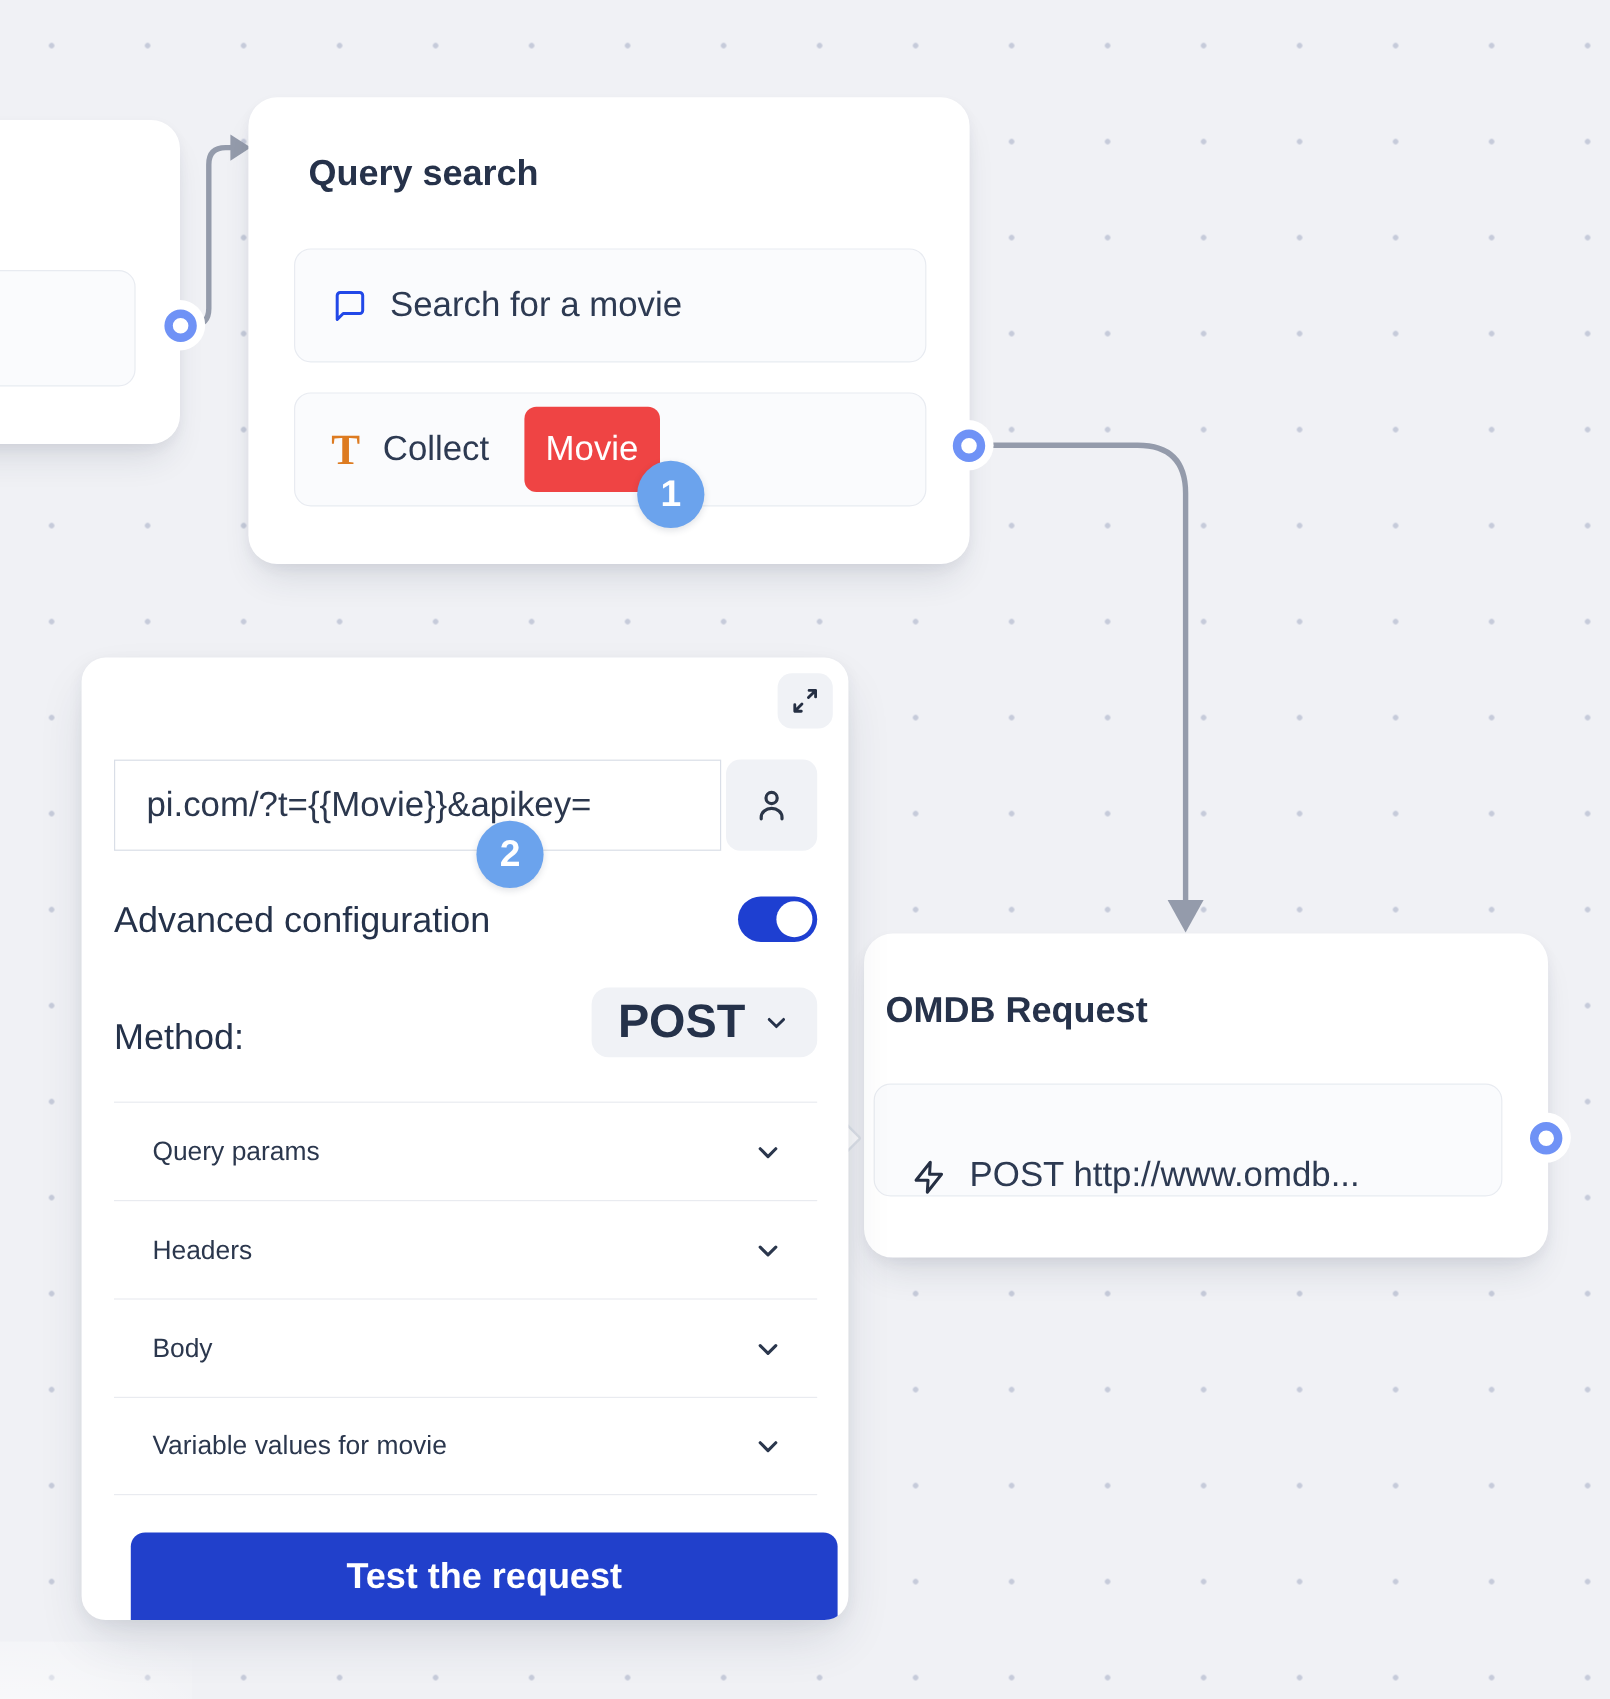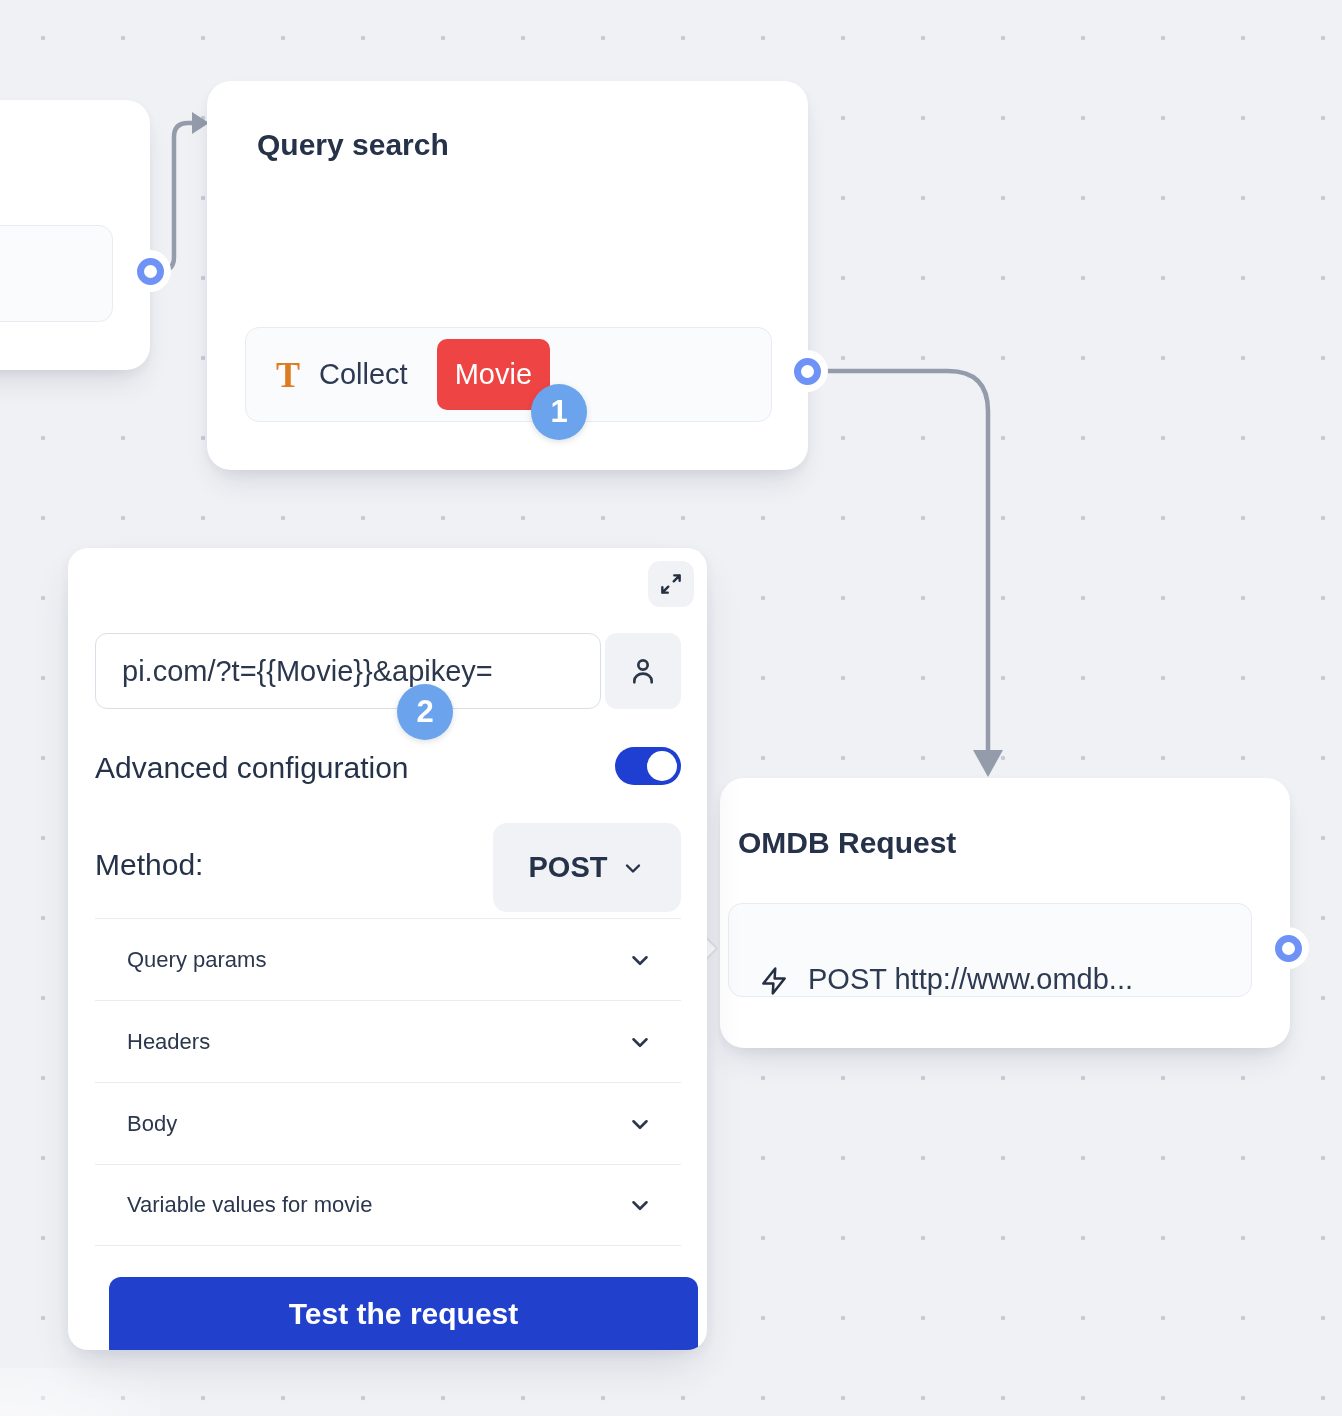--- a/index.html
+++ b/index.html
@@ -57,39 +57,39 @@
 
   .icon-btn {
     position:absolute; background:#f0f2f6; border-radius:12px; border:none; cursor:pointer;
     display:flex; align-items:center; justify-content:center;
   }
   .expand-btn { left:580px; top:13px; width:46px; height:46px; }
   .person-btn { left:537px; top:85px; width:76px; height:76px; }
 
   .url-input {
     position:absolute; left:27px; top:85px; width:506px; height:76px;
-    border:1.5px solid #d9dee7; border-radius:12px; background:#fff;
+    border:1.5px solid #d9dee7; border-radius:0; background:#fff;
     font-family:"Liberation Sans", sans-serif; font-size:29px; color:#2b374d;
     padding:0 10px 0 26px; outline:none; white-space:nowrap; overflow:hidden;
   }
 
   .adv-label { position:absolute; left:27px; top:203px; font-size:30px; color:#25324a; }
 
   .toggle { position:absolute; left:547px; top:199px; width:66px; height:38px;
             background:#1e3fd1; border-radius:19px; cursor:pointer; }
   .toggle .knob { position:absolute; right:4px; top:4px; width:30px; height:30px;
                   border-radius:50%; background:#fff; }
 
   .method-label { position:absolute; left:27px; top:300px; font-size:30px; color:#25324a; }
 
   .method-select {
-    position:absolute; left:425px; top:275px; width:188px; height:89px;
+    position:absolute; left:425px; top:275px; width:188px; height:58px;
     background:#f0f2f6; border-radius:14px; border:none; cursor:pointer;
     display:flex; align-items:center; justify-content:center; gap:14px;
-    font-size:29px; font-weight:700; color:#25324a;
+    font-size:39px; font-weight:700; color:#25324a;
   }
 
   .accordion { position:absolute; left:27px; top:370px; width:586px; }
   .acc-row {
     height:82px; border-top:1.5px solid #e9ebf0;
     display:flex; align-items:center; justify-content:space-between;
     padding:0 28px 0 32px; font-size:22px; color:#2b374d; cursor:pointer;
   }
   .acc-row:last-of-type { border-bottom:1.5px solid #e9ebf0; }
 
@@ -132,20 +132,28 @@
   <div class="card" style="left:-120px; top:100px; width:270px; height:270px;">
     <div class="node-row" style="left:28px; top:125px; width:205px; height:97px;"></div>
   </div>
   <div class="port" style="left:129px; top:250px;">
     <div class="ring"></div>
   </div>
 
   <div class="card" style="left:207px; top:81px; width:601px; height:389px;">
     <div class="node-title" style="left:50px; top:47px;">Query search</div>
 
+    <div class="node-row" style="left:38px; top:126px; width:527px; height:95px;">
+      <span class="row-icon">
+        <svg width="30" height="30" viewBox="0 0 24 24" fill="none" stroke="#2148e8" stroke-width="2" stroke-linecap="round" stroke-linejoin="round">
+          <path d="M21 15a2 2 0 0 1-2 2H8l-4 4V5a2 2 0 0 1 2-2h13a2 2 0 0 1 2 2z"></path>
+        </svg>
+      </span>
+      <span>Search for a movie</span>
+    </div>
 
     <div class="node-row" style="left:38px; top:246px; width:527px; height:95px;">
       <span class="row-icon t-glyph">T</span>
       <span>Collect</span>
       <span class="chip">Movie</span>
     </div>
 
     <div class="badge" style="left:324px; top:303px;">1</div>
   </div>
   <div class="port" style="left:786px; top:350px;">

